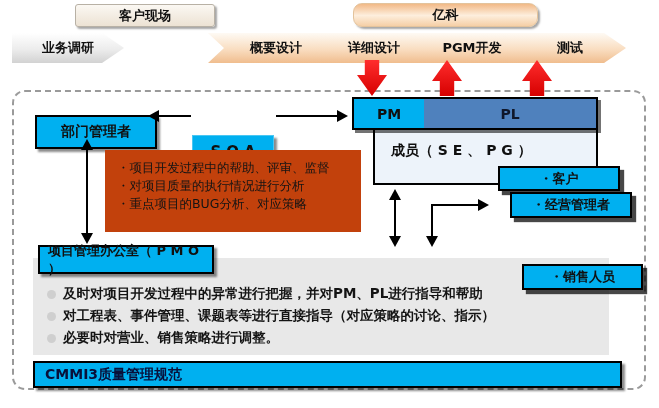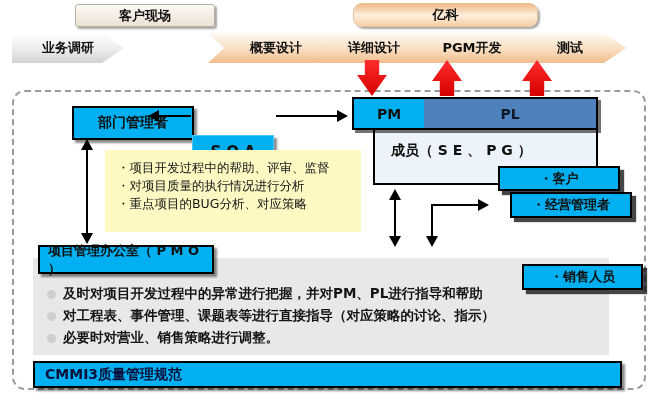--- a/index.html
+++ b/index.html
@@ -37,21 +37,21 @@
   .sh-dark{box-shadow:4px 4px 1px rgba(0,0,0,.72);}
   .center{justify-content:center;}
 
   
   .pmpl{display:flex;border:2px solid #000;box-shadow:3px 3px 0 rgba(0,0,0,.55);z-index:5;}
   .pmpl .pm{flex:0 0 29%;background:#00b0f0;display:flex;align-items:center;justify-content:center;font-size:14px;font-weight:600;color:#101010;}
   .pmpl .pl{flex:1;background:#4f81bd;display:flex;align-items:center;justify-content:center;font-size:14px;font-weight:600;color:#0f172a;}
 
   .members{background:#edf3fa;border:2px solid #000;border-top:none;font-size:14px;font-weight:600;color:#101010;padding:12px 0 0 16px;}
 
-  .orange-panel{background:#fef9c3;font-size:12.5px;line-height:18px;color:#141414;padding:9px 6px 4px 12px;}
+  .orange-panel{background:#c2410c;font-size:12.5px;line-height:18px;color:#141414;padding:9px 6px 4px 12px;}
   .orange-panel div{white-space:nowrap;}
 
   .gray-panel{background:#e8e8e8;padding:25px 0 16px 14px;}
   .gray-panel .line{display:flex;align-items:center;height:22px;font-size:13.5px;font-weight:600;color:#141414;white-space:nowrap;}
   .bullet-dot{width:9px;height:9px;border-radius:50%;background:#cfcfcf;margin-right:7px;flex:0 0 9px;}
 
   
   .ln{position:absolute;background:#000;}
   .tri{position:absolute;width:0;height:0;}
   .tri.left{border-top:6px solid transparent;border-bottom:6px solid transparent;border-right:11px solid #000;}
@@ -78,21 +78,21 @@
   <div class="chev o" style="left:306px;">详细设计</div>
   <div class="chev o" style="left:404px;">PGM开发</div>
   <div class="chev o" style="left:502px;">测试</div>
 
   <div class="red-arrow red-down" style="left:357px;top:60px;"></div>
   <div class="red-arrow red-up" style="left:432px;top:60px;"></div>
   <div class="red-arrow red-up" style="left:522px;top:60px;"></div>
 
   <div class="abs container" style="left:12px;top:90px;width:634px;height:300px;"></div>
 
-  <div class="abs cyan bordered sh-gray center dm-text" style="left:35px;top:106px;width:122px;height:34px;margin-left:37px;">部门管理者</div>
+  <div class="abs cyan bordered sh-gray center dm-text" style="left:35px;top:115px;width:122px;height:34px;">部门管理者</div>
 
   <div class="abs cyan sh-gray center sqa-text" style="left:192px;top:100px;width:82px;height:34px;border:1px solid #49c6f2;">SQA</div>
 
   <div>
     <div class="ln" style="left:159px;top:115px;width:32px;height:2px;"></div>
     <div class="tri left" style="left:148px;top:110px;"></div>
   </div>
 
   <div>
     <div class="ln" style="left:276px;top:115px;width:61px;height:2px;"></div>

